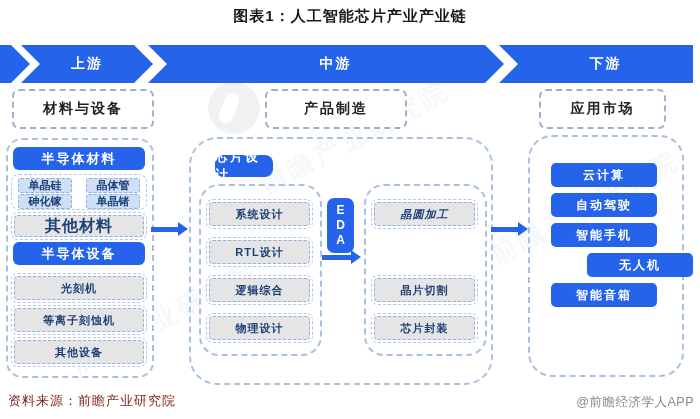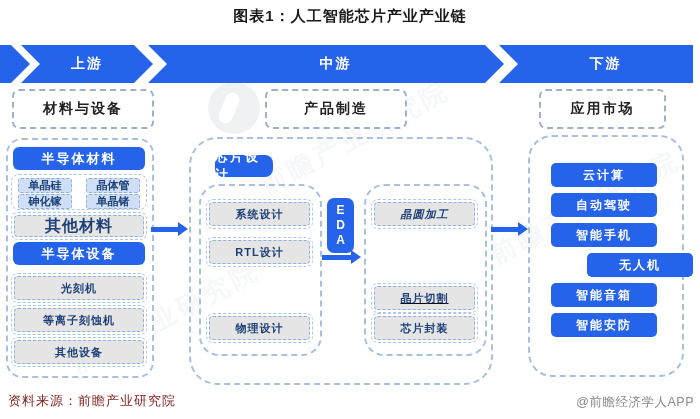--- a/index.html
+++ b/index.html
@@ -126,52 +126,54 @@
 
   <div class="hdr" style="left:215px;top:155px;width:58px;height:22px;border-radius:8px;">芯片设计</div>
   <div class="container" style="left:199px;top:184px;width:119px;height:168px;border-radius:20px;"></div>
 
   <div class="wrap" style="left:206px;top:199px;width:101px;height:24px;">
     <div class="item">系统设计</div>
   </div>
   <div class="wrap" style="left:206px;top:237px;width:101px;height:24px;">
     <div class="item">RTL设计</div>
   </div>
+  <div class="wrap" style="left:206px;top:275px;width:101px;height:24px;">
+    <div class="item">逻辑综合</div>
+  </div>
   <div class="wrap" style="left:206px;top:313px;width:101px;height:24px;">
     <div class="item">物理设计</div>
   </div>
 
   <div class="eda">EDA</div>
   <div class="h-arrow" style="left:322px;top:250px;width:39px;">
     <div class="shaft"></div>
       <div class="head"></div>
   </div>
 
   <div class="container" style="left:364px;top:184px;width:119px;height:168px;border-radius:20px;"></div>
 
   <div class="wrap" style="left:371px;top:199px;width:101px;height:24px;font-style:italic;">
     <div class="item">晶圆加工</div>
   </div>
-  <div class="wrap" style="left:371px;top:283px;width:101px;height:24px;text-decoration:underline;">
+  <div class="wrap" style="left:371px;top:275px;width:101px;height:24px;">
     <div class="item">晶片切割</div>
   </div>
   <div class="wrap" style="left:371px;top:313px;width:101px;height:24px;">
     <div class="item">芯片封装</div>
   </div>
 
   <div class="h-arrow" style="left:491px;top:222px;width:37px;">
     <div class="shaft"></div>
       <div class="head"></div>
   </div>
 
   <div class="container" style="left:528px;top:135px;width:152px;height:238px;border-radius:24px;"></div>
 
   <div class="blue-item" style="top:163px;">云计算</div>
   <div class="blue-item" style="top:193px;">自动驾驶</div>
   <div class="blue-item" style="top:223px;">智能手机</div>
   <div class="blue-item" style="top:253px;margin-left:36px;">无人机</div>
   <div class="blue-item" style="top:283px;">智能音箱</div>
-  <div class="blue-item" style="top:313px;">智能安防</div>
 
   <div class="footer-src">资料来源：前瞻产业研究院</div>
   <div class="footer-brand">@前瞻经济学人APP</div>
 
 </div>
 
 </body></html>

